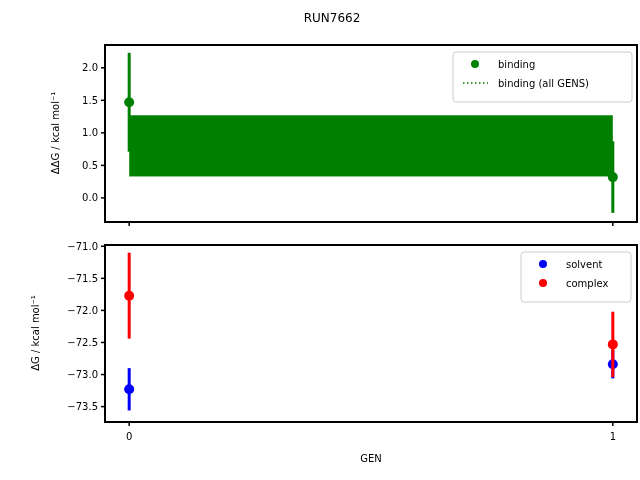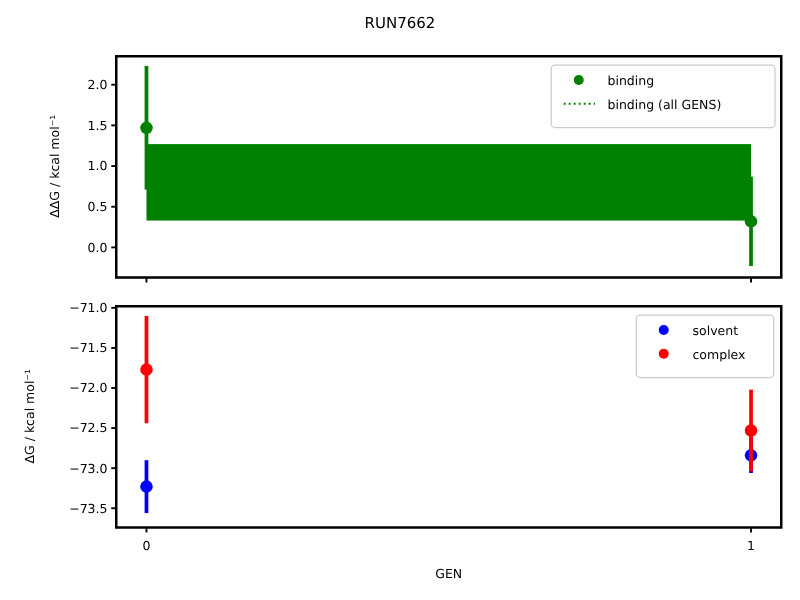--- a/index.html
+++ b/index.html
@@ -1,17 +1,17 @@
 <!DOCTYPE html>
 <html><head>
 <meta charset="utf-8">
 <style>
   html, body { margin: 0; padding: 0; background: #ffffff; }
   body { width: 640px; height: 480px; overflow: hidden; font-family: "DejaVu Sans", sans-serif; }
-  #figure { position: absolute; left: 0; top: 0; width: 524px; height: 480px; }
+  #figure { position: absolute; left: 12px; top: 0; width: 524px; height: 480px; }
   svg text { font-family: "DejaVu Sans", sans-serif; fill: #000; }
   .tick-label { font-size: 10px; }
   .axis-label { font-size: 10px; }
   .title { font-size: 12px; }
   .legend-text { font-size: 10px; }
 </style>
 </head>
 <body>
 
 <div id="figure">

